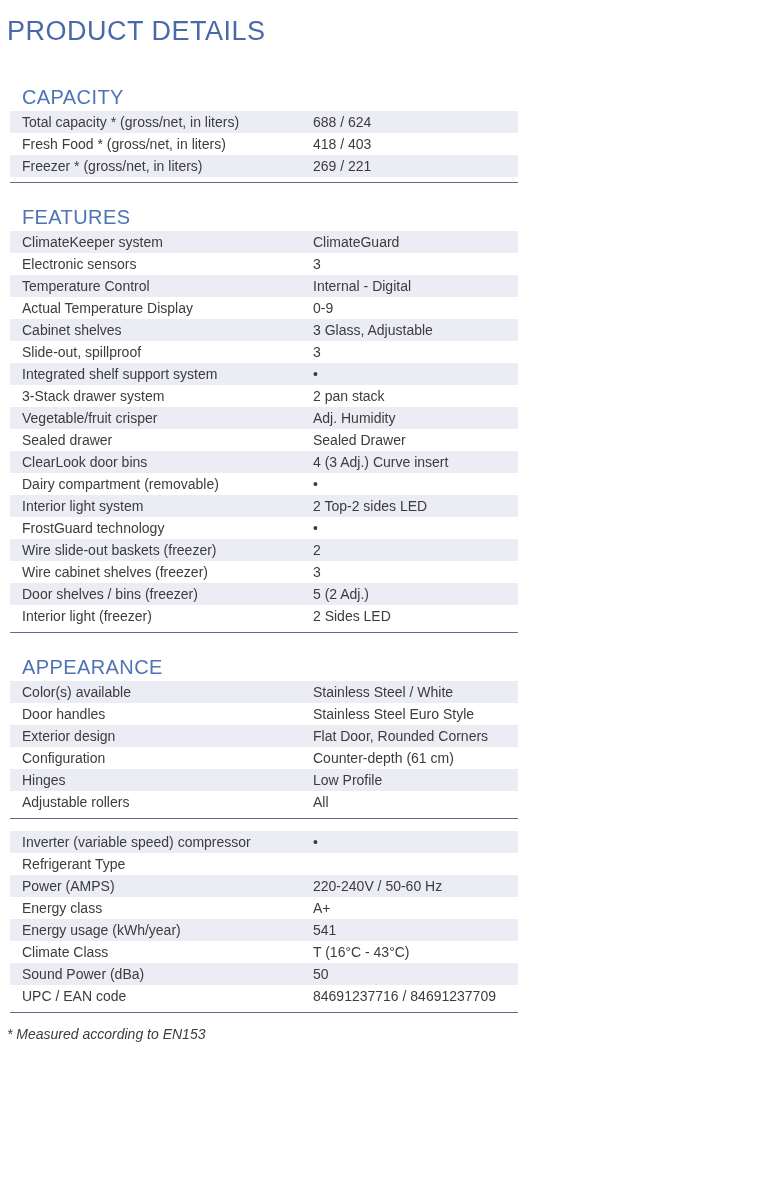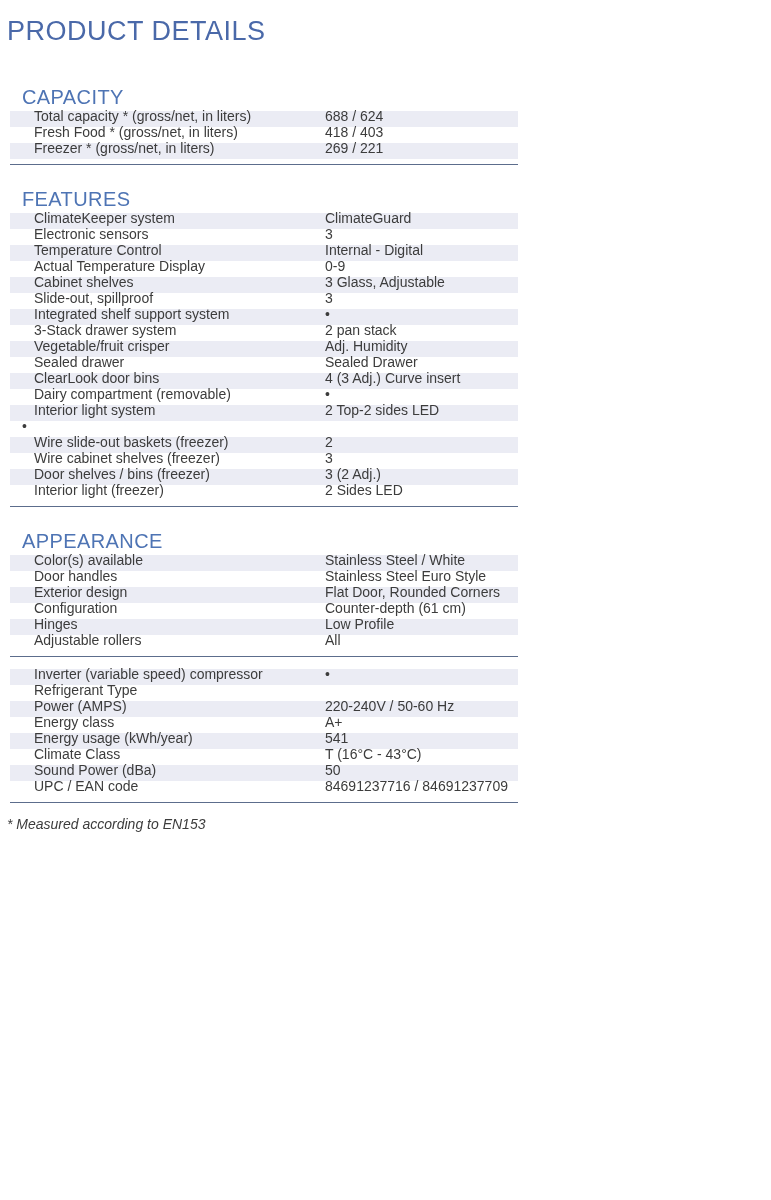--- a/index.html
+++ b/index.html
@@ -34,25 +34,24 @@
     margin:16px 0 6px 12px;
     font-size:20px;
     line-height:16px;
     font-weight:400;
     letter-spacing:.4px;
     color:var(--heading-blue);
   }
   .rows{width:508px;}
   .row{
     display:flex;
-    align-items:flex-end;
-    height:16px;
+    align-items:flex-start;
+    height:22px;
     font-size:14px;
     line-height:22px;
-    padding-left:12px;
   }
   .row.striped{background:var(--stripe);}
   .label{
     box-sizing:border-box;
     flex:0 0 303px;
     padding-left:12px;
     white-space:nowrap;
     overflow:hidden;
   }
   .value{flex:1;white-space:nowrap;overflow:hidden;}
@@ -158,36 +157,37 @@
     <span class="label">Dairy compartment (removable)</span>
     <span class="value">•</span>
   </div>
 
   <div class="row striped">
     <span class="label">Interior light system</span>
     <span class="value">2 Top-2 sides LED</span>
   </div>
 
   <div class="row">
+    <span class="label">FrostGuard technology</span>
     <span class="value">•</span>
   </div>
 
   <div class="row striped">
     <span class="label">Wire slide-out baskets (freezer)</span>
     <span class="value">2</span>
   </div>
 
   <div class="row">
     <span class="label">Wire cabinet shelves (freezer)</span>
     <span class="value">3</span>
   </div>
 
   <div class="row striped">
     <span class="label">Door shelves / bins (freezer)</span>
-    <span class="value">3 (2 Adj.)</span>
+    <span class="value">5 (2 Adj.)</span>
   </div>
 
   <div class="row">
     <span class="label">Interior light (freezer)</span>
     <span class="value">2 Sides LED</span>
   </div>
 </div>
     <div class="divider"></div>
   </section>
 

